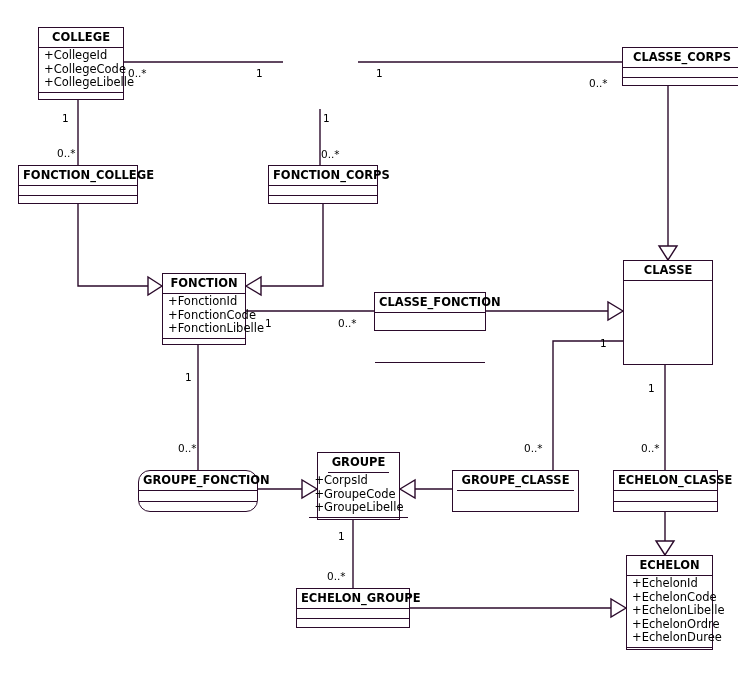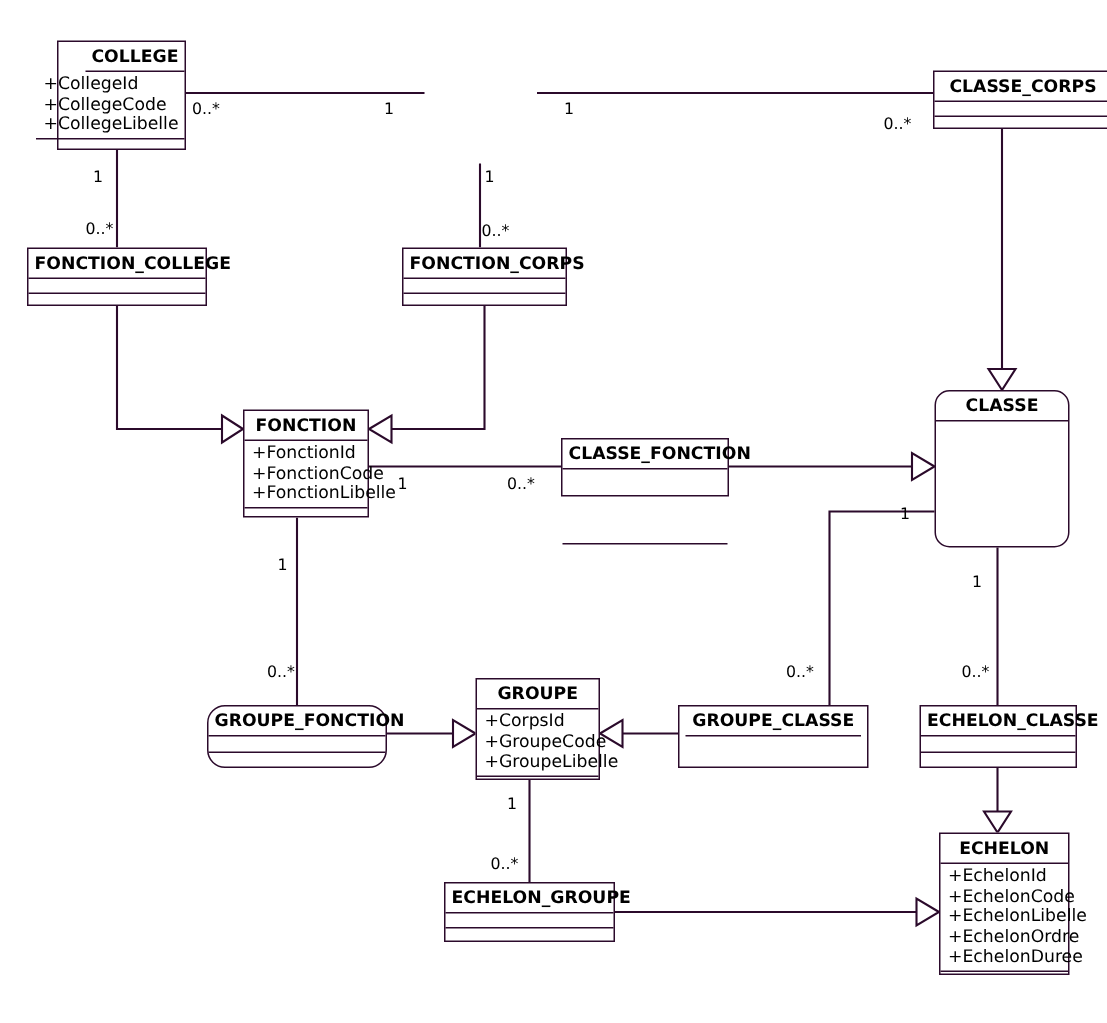--- a/index.html
+++ b/index.html
@@ -119,21 +119,21 @@
       <polygon points="246,286 261,277 261,295"></polygon>
       <polygon points="668,260 659,246 677,246"></polygon>
       <polygon points="623,311 608,302 608,320"></polygon>
       <polygon points="317,489 302,480 302,498"></polygon>
       <polygon points="400,489 415,480 415,498"></polygon>
       <polygon points="665,555 656,541 674,541"></polygon>
       <polygon points="626,608 611,599 611,617"></polygon>
     </g>
   </svg>
 
-  <div class="uml-class" style="left:38px;top:27px;width:86px;height:73px;align-items:flex-end;">
+  <div class="uml-class" style="left:38px;top:27px;width:86px;height:73px;">
     <div class="uml-name">COLLEGE</div>
     <div class="uml-attrs">
       <div class="uml-attr">+CollegeId</div>
       <div class="uml-attr">+CollegeCode</div>
       <div class="uml-attr">+CollegeLibelle</div>
     </div>
     <div class="uml-ops"></div>
   </div>
 
 
@@ -164,32 +164,32 @@
     </div>
     <div class="uml-ops"></div>
   </div>
 
   <div class="uml-class" style="left:374px;top:292px;width:112px;height:39px;gap:40px;">
     <div class="uml-name">CLASSE_FONCTION</div>
     <div class="uml-attrs empty"></div>
     <div class="uml-ops"></div>
   </div>
 
-  <div class="uml-class" style="left:623px;top:260px;width:90px;height:105px;border-radius:10px;">
+  <div class="uml-class" style="left:623px;top:260px;width:90px;height:105px;">
     <div class="uml-name">CLASSE</div>
     <div class="uml-ops"></div>
   </div>
 
   <div class="uml-class" style="left:138px;top:470px;width:120px;height:42px;border-radius:12px;">
     <div class="uml-name">GROUPE_FONCTION</div>
     <div class="uml-attrs empty"></div>
     <div class="uml-ops"></div>
   </div>
 
-  <div class="uml-class" style="left:317px;top:452px;width:83px;height:68px;">
+  <div class="uml-class" style="left:317px;top:452px;width:83px;height:68px;align-items:center;">
     <div class="uml-name">GROUPE</div>
     <div class="uml-attrs">
       <div class="uml-attr">+CorpsId</div>
       <div class="uml-attr">+GroupeCode</div>
       <div class="uml-attr">+GroupeLibelle</div>
     </div>
     <div class="uml-ops"></div>
   </div>
 
   <div class="uml-class" style="left:452px;top:470px;width:127px;height:42px;align-items:center;">

